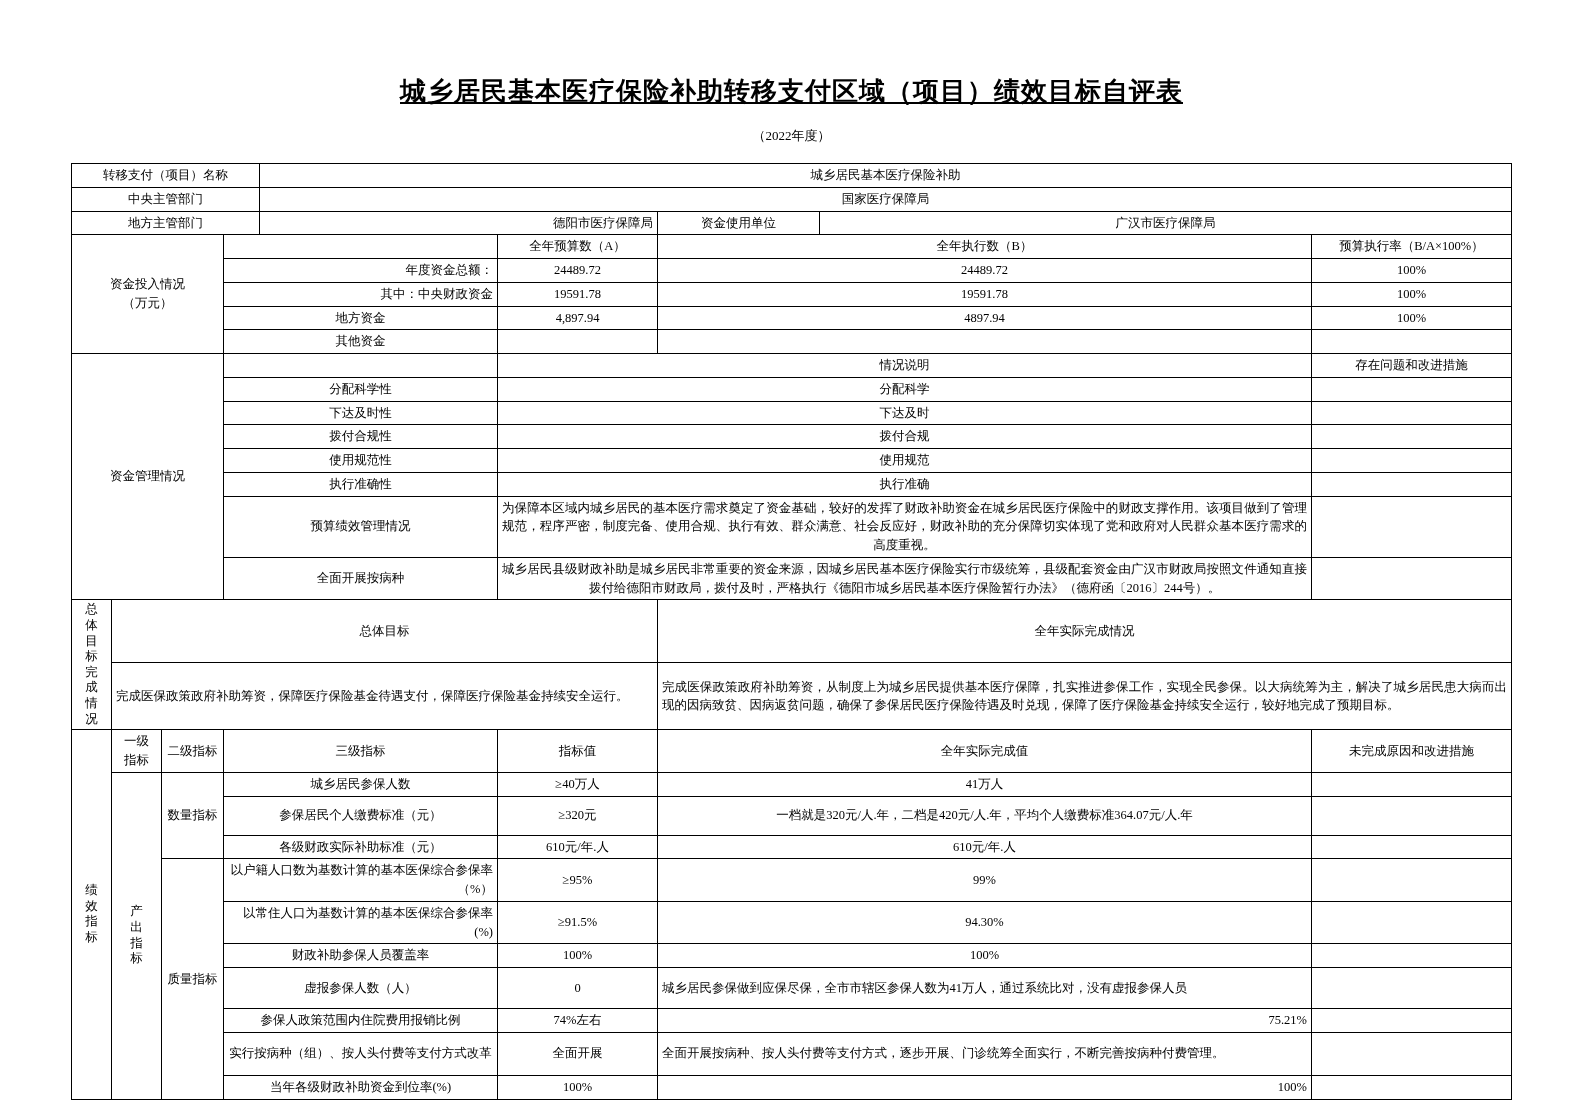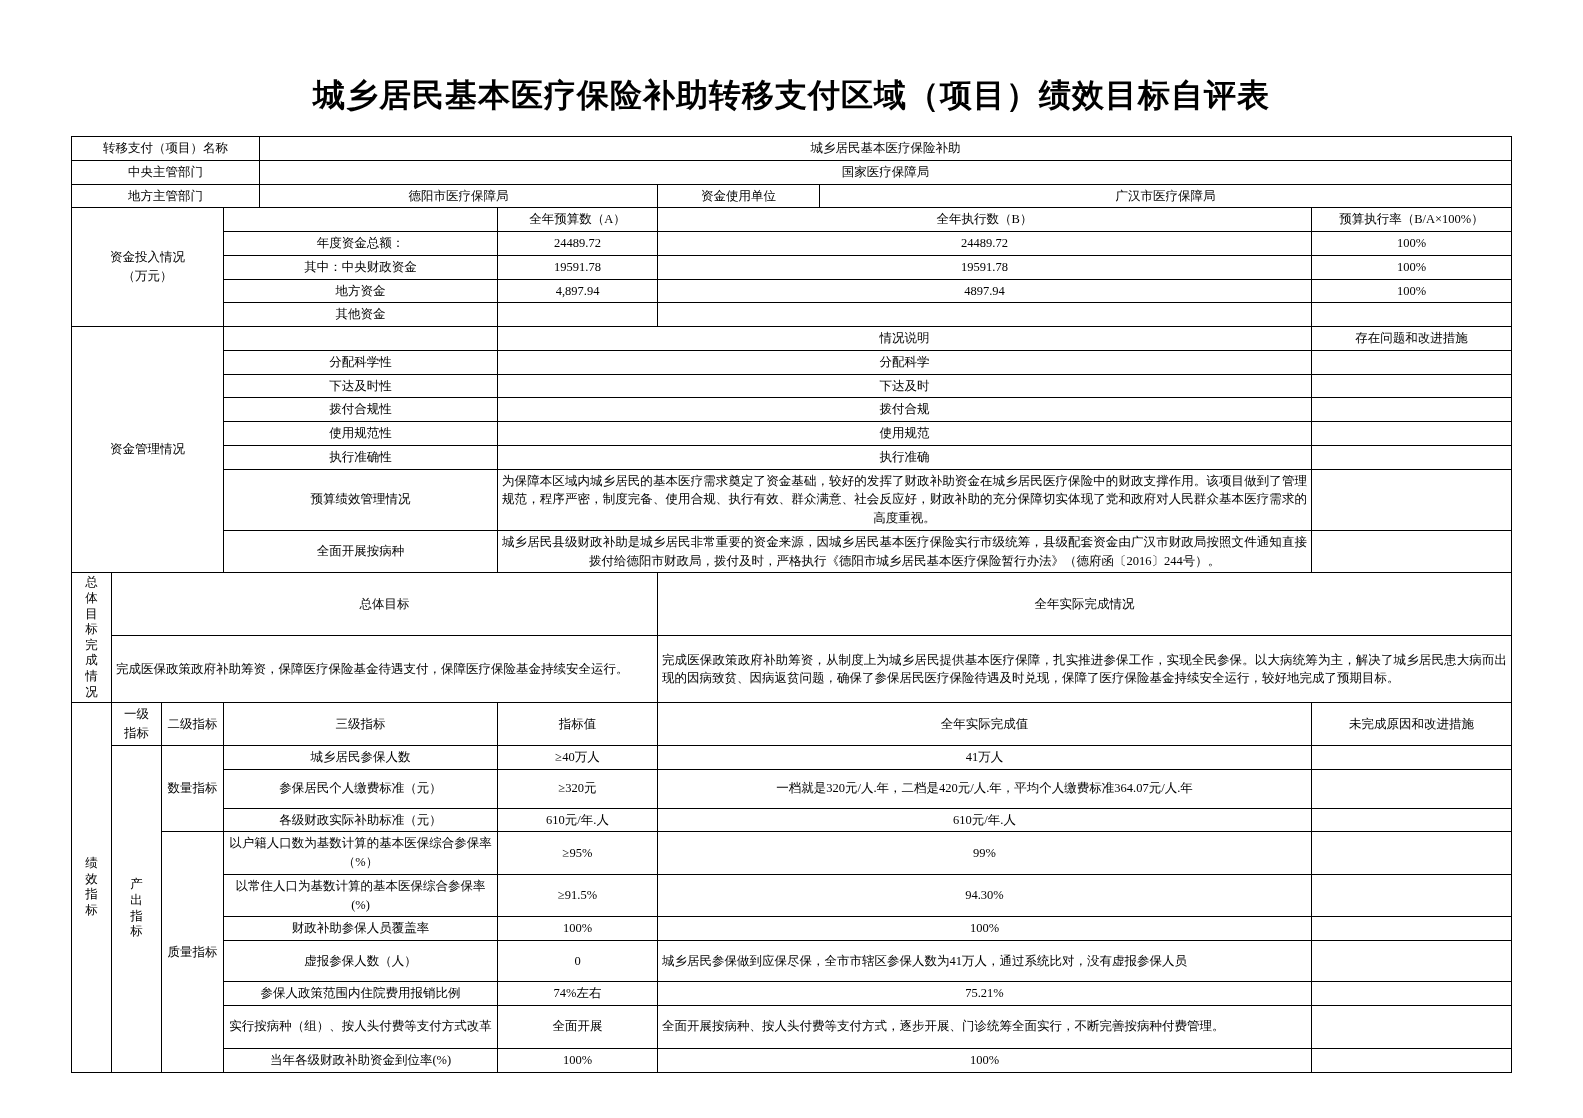--- a/index.html
+++ b/index.html
@@ -16,24 +16,25 @@
   }
   .page {
     position: relative;
     width: 1583px;
     height: 1118px;
     box-sizing: border-box;
     padding: 0;
   }
   .title {
     text-align: center;
-    font-size: 32px;
+    font-size: 26px;
     font-weight: bold;
     letter-spacing: 1px;
     margin-top: 74px;
+    text-decoration: underline;
   }
   .subtitle {
     text-align: center;
     font-size: 13px;
     margin-top: 18px;
     margin-bottom: 14px;
   }
   table.main {
     border-collapse: collapse;
     width: 1440px;
@@ -41,21 +42,21 @@
     table-layout: fixed;
   }
   table.main td {
     border: 1px solid #000;
     font-size: 12.5px;
     padding: 2px 4px;
     vertical-align: middle;
     line-height: 1.5;
   }
   .c { text-align: center; }
-  .l { text-align: center; }
+  .l { text-align: right; }
   .just {
     text-align: justify;
     text-align-last: center;
     padding: 4px 8px;
     line-height: 1.7;
   }
   .justl {
     text-align: justify;
     padding: 4px 8px;
     line-height: 1.7;
@@ -67,20 +68,21 @@
   .small { font-size: 11px; }
   .xsmall { font-size: 10px; }
   .pad-l { padding-left: 10px; }
 </style>
 </head>
 <body>
 
 <div class="page">
 
   <div class="title">城乡居民基本医疗保险补助转移支付区域（项目）绩效目标自评表</div>
+  <div class="subtitle">（2022年度）</div>
 
   <table class="main">
     <colgroup>
       <col style="width:40px">
       <col style="width:50px">
       <col style="width:62px">
       <col style="width:36px">
       <col style="width:238px">
       <col style="width:160px">
       <col style="width:62px">

